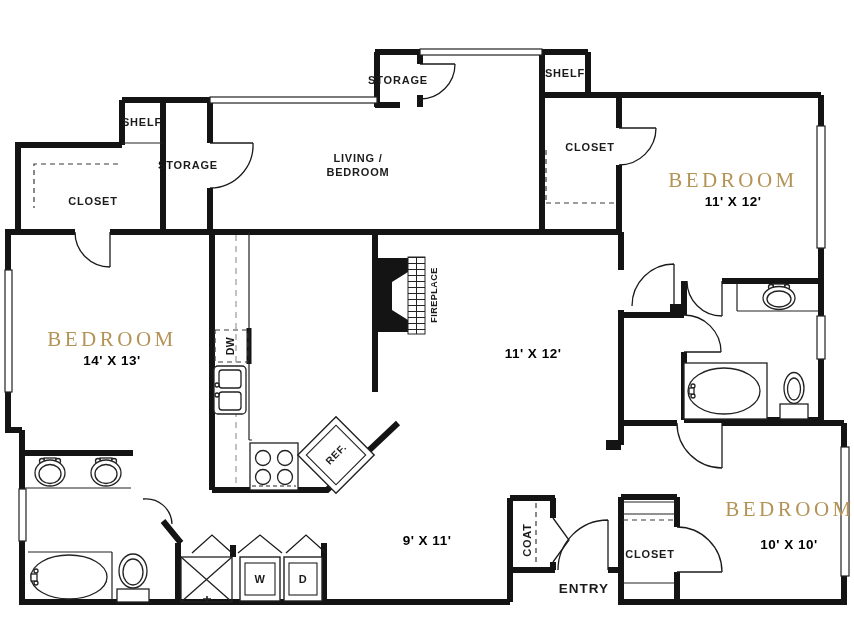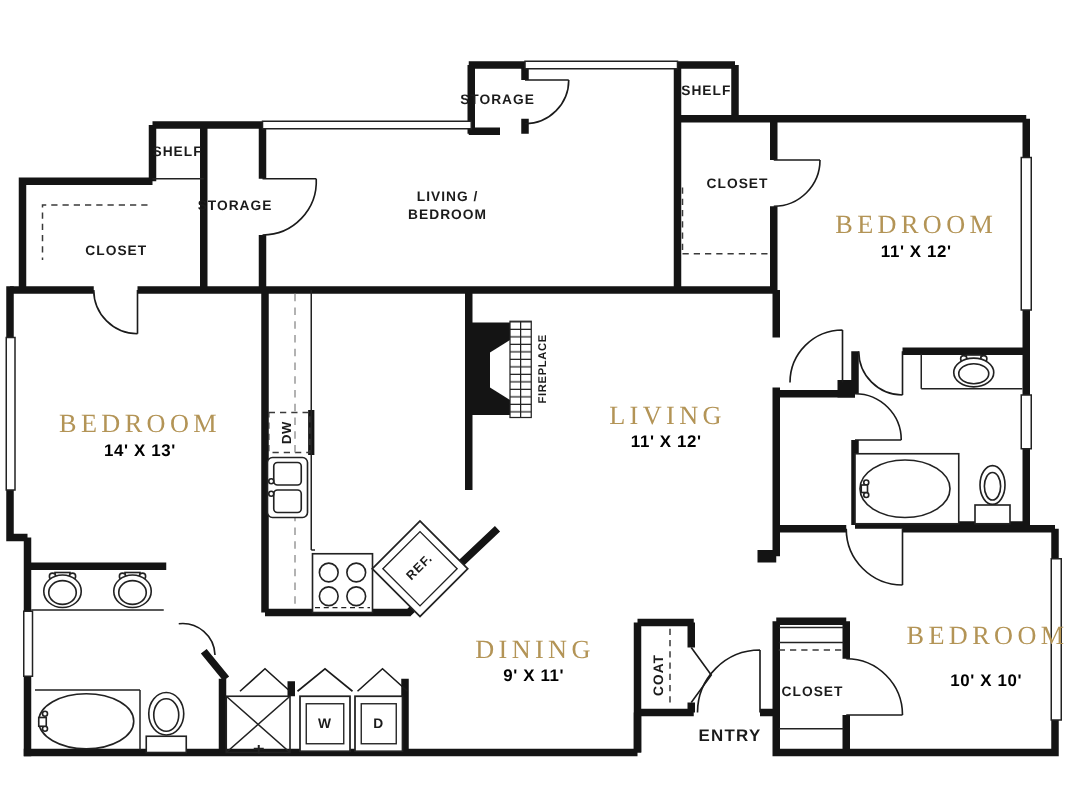--- a/index.html
+++ b/index.html
@@ -200,24 +200,22 @@
   </g>
   <g fill="#ffffff" stroke="#222" stroke-width="1.4">
     <rect x="284" y="557" width="38" height="44"></rect>
     <rect x="289" y="563" width="28" height="32" stroke-width="1.1"></rect>
   </g>
 </svg>
 
 <div class="lbl room-name" style="left:112px;top:339px">BEDROOM</div>
 <div class="lbl dims" style="left:112px;top:360px">14' X 13'</div>
 
-<div class="lbl room-name" style="left:534px;top:333px">LIVING</div>
 <div class="lbl dims" style="left:533px;top:353px">11' X 12'</div>
 
-<div class="lbl room-name" style="left:428px;top:520px">DINING</div>
 <div class="lbl dims" style="left:427px;top:540px">9' X 11'</div>
 
 <div class="lbl room-name" style="left:733px;top:180px">BEDROOM</div>
 <div class="lbl dims" style="left:733px;top:201px">11' X 12'</div>
 
 <div class="lbl room-name" style="left:790px;top:509px">BEDROOM</div>
 <div class="lbl dims" style="left:789px;top:544px">10' X 10'</div>
 
 <div class="lbl patio" style="left:358px;top:165px;transform:translate(-50%,-50%)">
   <div>LIVING /</div>

